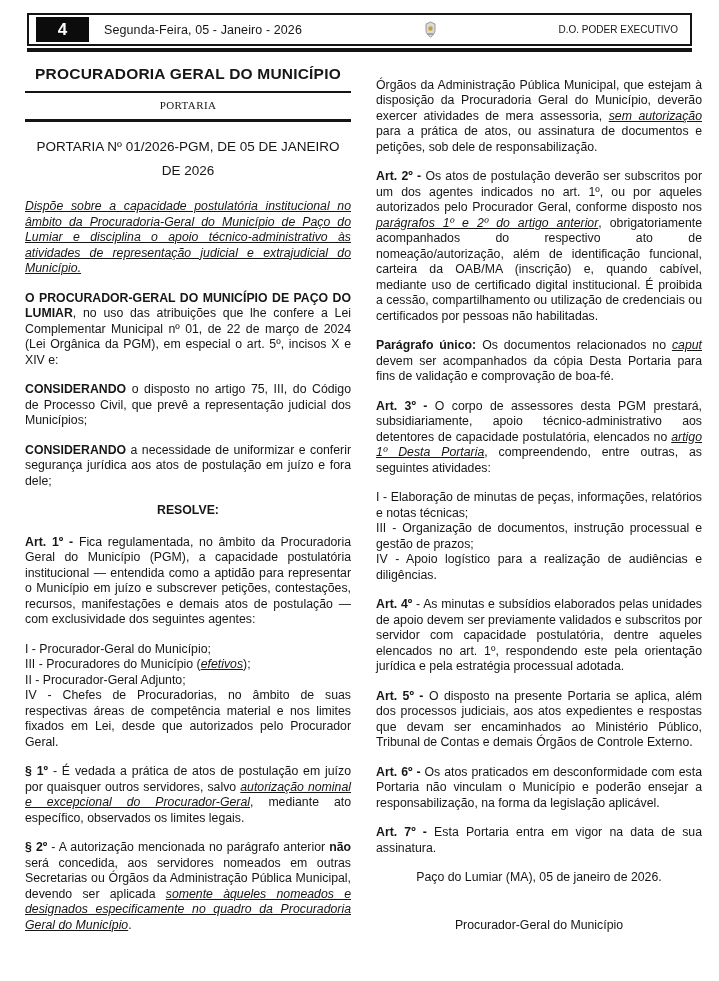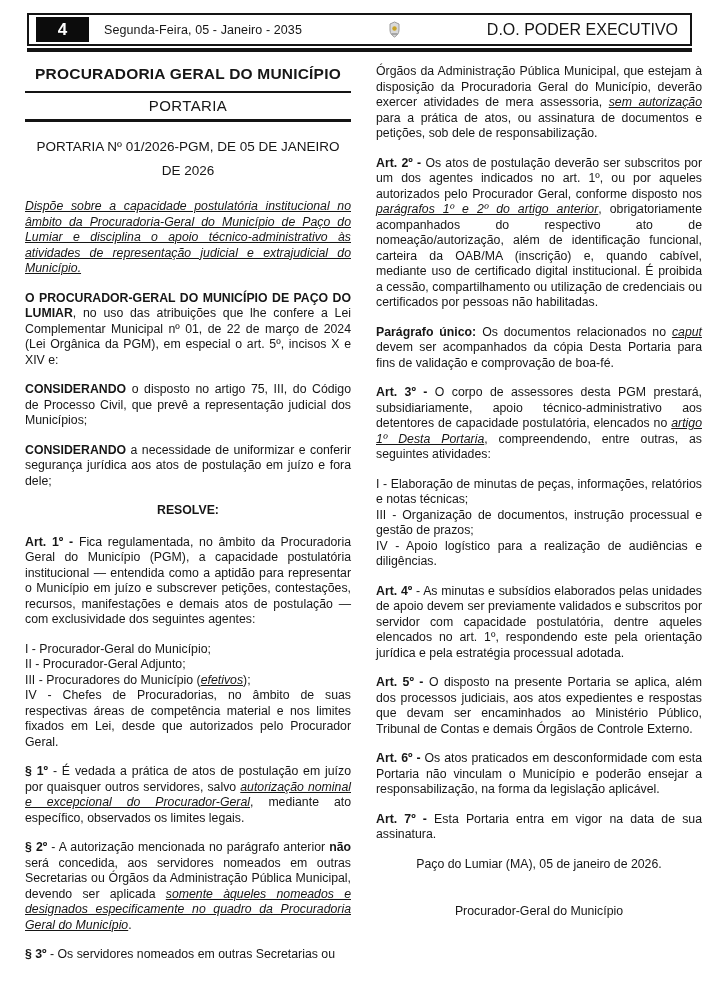--- a/index.html
+++ b/index.html
@@ -15,37 +15,37 @@
     border: 2px solid #141414; height: 33px;
     display: flex; align-items: center; padding: 0 12px 0 7px; background: #fff;
   }
   .page-num {
     width: 53px; height: 25px; background: #0c0c0c; color: #ffffff;
     display: flex; align-items: center; justify-content: center;
     font-size: 17px; font-weight: bold;
   }
   .header-date { margin-left: 15px; font-size: 12.5px; letter-spacing: 0.1px; white-space: nowrap; }
   .header-crest { flex: 1; display: flex; justify-content: center; align-items: center; }
-  .header-edition { font-size: 16px; white-space: nowrap; }
+  .header-edition { font-size: 10px; white-space: nowrap; }
   .header-rule { height: 4px; background: #141414; margin-top: 2px; }
   
-  .columns { display: flex; gap: 25px; padding: 12px 17px 0 25px; }
+  .columns { display: flex; gap: 25px; padding: 12px 17px 0 25px; align-items: center; }
   .col { width: 332px; font-size: 12.3px; line-height: 15.5px; }
   .col p { text-align: justify; margin-bottom: 14px; }
   .b { font-weight: bold; }
   .i { font-style: italic; text-decoration: underline; }
   .section-title {
     font-size: 15.5px; font-weight: bold; text-align: center;
     letter-spacing: 0.2px; margin: 2px 0 9px 0;
   }
   .cat-box {
     border-top: 2px solid #141414; border-bottom: 3px solid #141414;
     text-align: center; padding: 5px 0 6px 0; margin-bottom: 13px;
   }
-  .cat-text { font-size: 15px; letter-spacing: 0.4px; }
+  .cat-text { font-size: 11px; letter-spacing: 0.4px; font-family: Liberation Serif, serif; }
   .doc-title {
     font-size: 13.5px; font-weight: normal; text-align: center;
     line-height: 24px; margin: 2px 6px 16px 6px;
   }
   .resolve { text-align: center !important; font-weight: bold; margin: 4px 0 16px 0 !important; }
   .list p { margin-bottom: 0; }
   .list { margin-bottom: 14px; }
   .gap-top { }
   .dateline { text-align: center !important; margin: 6px 0 0 0 !important; }
   .sig-block { text-align: center; margin-top: 32px; }
@@ -53,21 +53,21 @@
   .sig-role { font-size: 12.3px; margin-top: 3px; }
 </style>
 </head>
 <body>
 
 <div class="page">
 
   <div class="header-wrap">
     <div class="header-box">
       <div class="page-num">4</div>
-      <div class="header-date">Segunda-Feira, 05 - Janeiro - 2035</div>
+      <div class="header-date">Segunda-Feira, 05 - Janeiro - 2026</div>
       <div class="header-crest">
         <svg width="13" height="17" viewBox="0 0 13 17" aria-hidden="true">
           <path d="M6.5 1 L11 3 V9 C11 12.5 9 14.5 6.5 16 C4 14.5 2 12.5 2 9 V3 Z" fill="#d9d9d9" stroke="#9a9a9a" stroke-width="1"></path>
           <circle cx="6.5" cy="7.5" r="2.2" fill="#c8a227"></circle>
           <rect x="3.5" y="12.2" width="6" height="1.6" fill="#9a9a9a"></rect>
         </svg>
       </div>
       <div class="header-edition">D.O. PODER EXECUTIVO</div>
     </div>
     <div class="header-rule"></div>
@@ -84,28 +84,27 @@
 
       <p><span class="i">Dispõe sobre a capacidade postulatória institucional no âmbito da Procuradoria-Geral do Município de Paço do Lumiar e disciplina o apoio técnico-administrativo às atividades de representação judicial e extrajudicial do Município.</span></p>
       <p><span class="b">O PROCURADOR-GERAL DO MUNICÍPIO DE PAÇO DO LUMIAR</span><span>, no uso das atribuições que lhe confere a Lei Complementar Municipal nº 01, de 22 de março de 2024 (Lei Orgânica da PGM), em especial o art. 5º, incisos X e XIV e:</span></p>
       <p><span class="b">CONSIDERANDO</span><span> o disposto no artigo 75, III, do Código de Processo Civil, que prevê a representação judicial dos Municípios;</span></p>
       <p><span class="b">CONSIDERANDO</span><span> a necessidade de uniformizar e conferir segurança jurídica aos atos de postulação em juízo e fora dele;</span></p>
       <p class="resolve">RESOLVE:</p>
       <p><span class="b">Art. 1º - </span><span>Fica regulamentada, no âmbito da Procuradoria Geral do Município (PGM), a capacidade postulatória institucional — entendida como a aptidão para representar o Município em juízo e subscrever petições, contestações, recursos, manifestações e demais atos de postulação — com exclusividade dos seguintes agentes:</span></p>
 
       <div class="list">
         <p><span>I - Procurador-Geral do Município;</span></p>
+        <p><span>III - Procuradores do Município (</span><span class="i">efetivos</span><span>);</span></p>
         <p><span>II - Procurador-Geral Adjunto;</span></p>
-        <p><span>III - Procuradores do Município (</span><span class="i">efetivos</span><span>);</span></p>
         <p><span>IV - Chefes de Procuradorias, no âmbito de suas respectivas áreas de competência material e nos limites fixados em Lei, desde que autorizados pelo Procurador Geral.</span></p>
       </div>
 
       <p><span class="b">§ 1º</span><span> - É vedada a prática de atos de postulação em juízo por quaisquer outros servidores, salvo </span><span class="i">autorização nominal e excepcional do Procurador-Geral</span><span>, mediante ato específico, observados os limites legais.</span></p>
       <p><span class="b">§ 2º</span><span> - A autorização mencionada no parágrafo anterior </span><span class="b">não</span><span> será concedida, aos servidores nomeados em outras Secretarias ou Órgãos da Administração Pública Municipal, devendo ser aplicada </span><span class="i">somente àqueles nomeados e designados especificamente no quadro da Procuradoria Geral do Município</span><span>.</span></p>
-      <p><span class="b">§ 3º</span><span> - Os servidores nomeados em outras Secretarias ou</span></p>
     </div>
 
     <div class="col">
       <p><span>Órgãos da Administração Pública Municipal, que estejam à disposição da Procuradoria Geral do Município, deverão exercer atividades de mera assessoria, </span><span class="i">sem autorização</span><span> para a prática de atos, ou assinatura de documentos e petições, sob dele de responsabilização.</span></p>
       <p><span class="b">Art. 2º - </span><span>Os atos de postulação deverão ser subscritos por um dos agentes indicados no art. 1º, ou por aqueles autorizados pelo Procurador Geral, conforme disposto nos </span><span class="i">parágrafos 1º e 2º do artigo anterior</span><span>, obrigatoriamente acompanhados do respectivo ato de nomeação/autorização, além de identificação funcional, carteira da OAB/MA (inscrição) e, quando cabível, mediante uso de certificado digital institucional. É proibida a cessão, compartilhamento ou utilização de credenciais ou certificados por pessoas não habilitadas.</span></p>
       <p><span class="b">Parágrafo único:</span><span> Os documentos relacionados no </span><span class="i">caput</span><span> devem ser acompanhados da cópia Desta Portaria para fins de validação e comprovação de boa-fé.</span></p>
       <p><span class="b">Art. 3º - </span><span>O corpo de assessores desta PGM prestará, subsidiariamente, apoio técnico-administrativo aos detentores de capacidade postulatória, elencados no </span><span class="i">artigo 1º Desta Portaria</span><span>, compreendendo, entre outras, as seguintes atividades:</span></p>
 
       <div class="list gap-top">
         <p><span>I - Elaboração de minutas de peças, informações, relatórios e notas técnicas;</span></p>

